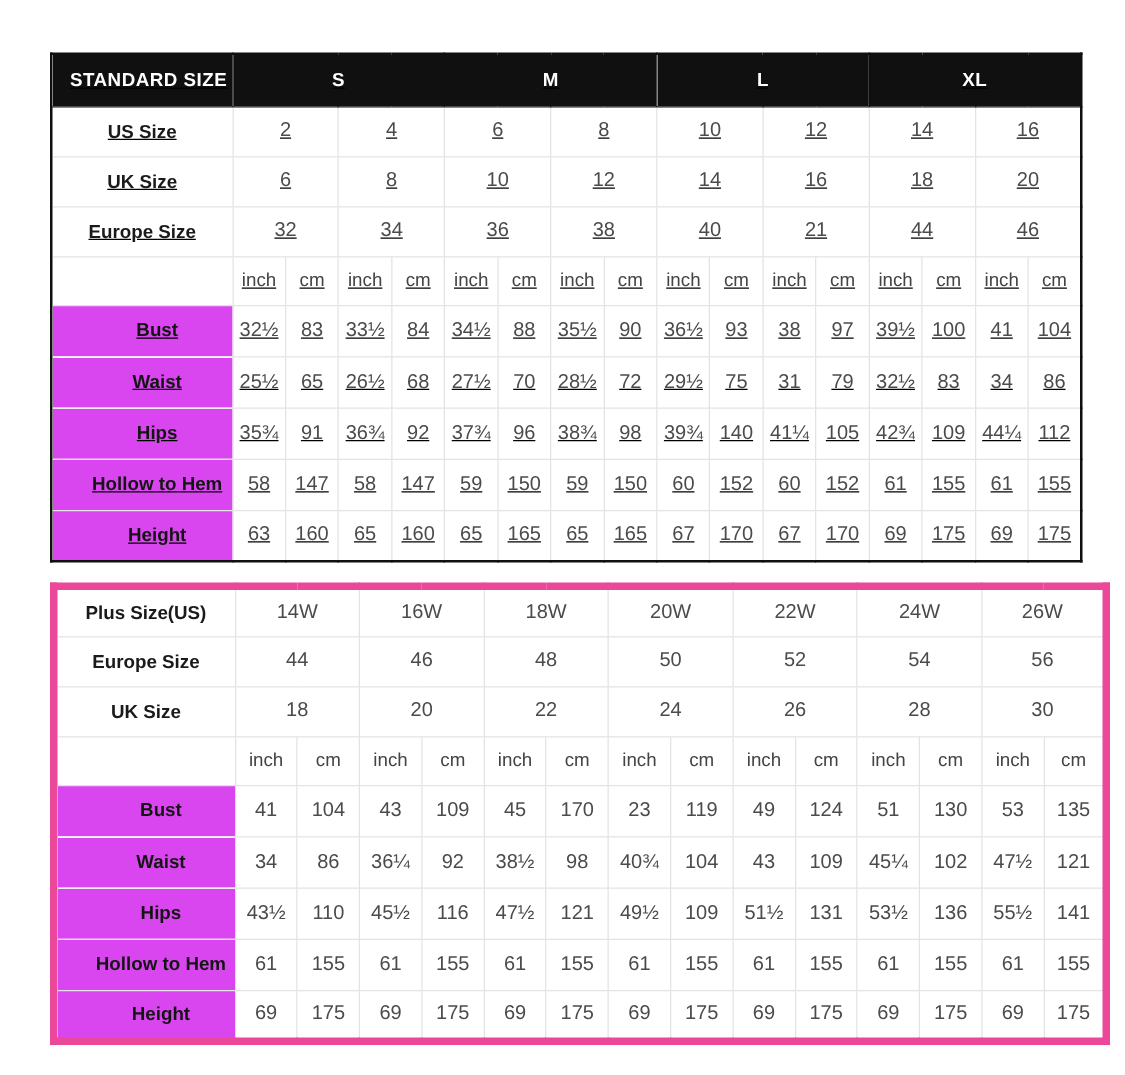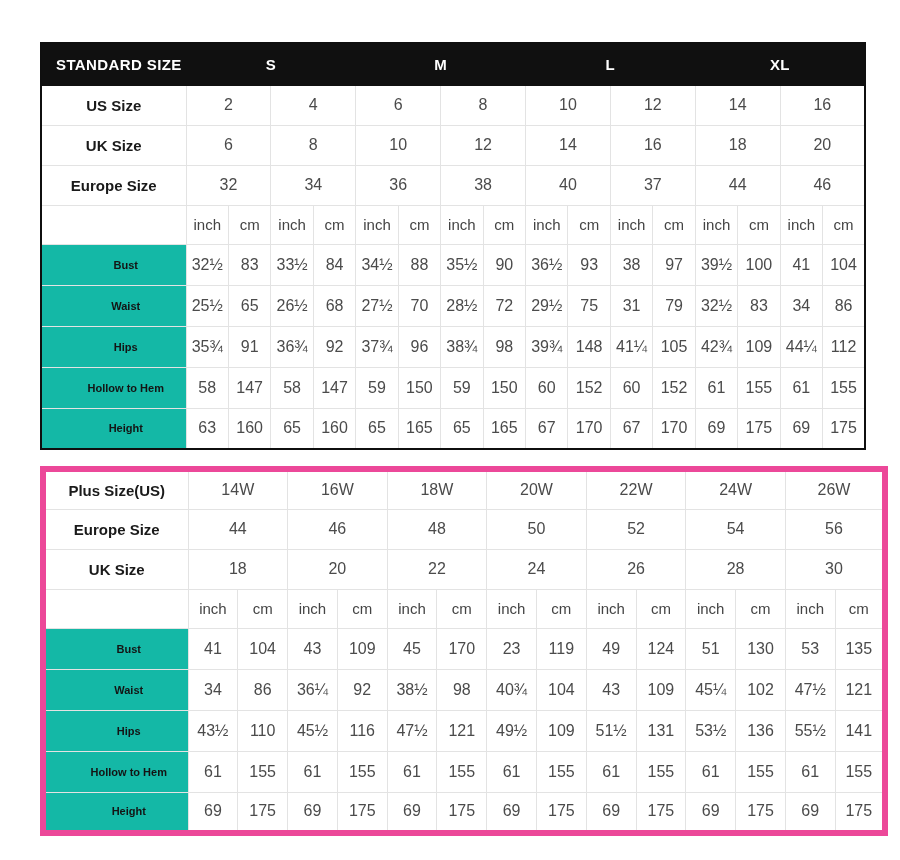--- a/index.html
+++ b/index.html
@@ -18,20 +18,21 @@
   table.size-table {
     border-collapse: collapse;
     table-layout: fixed;
     position: absolute;
   }
   table.tbl-standard {
     left: 40px;
     top: 42px;
     width: 826px;
     border: 2px solid #0f0f0f;
+    text-decoration: underline;
   }
   table.tbl-plus {
     left: 40px;
     top: 466px;
     width: 848px;
     border: 6px solid #ec4899;
   }
   .size-table td, .size-table th {
     border: 1px solid #e3e3e3;
     text-align: center;
@@ -69,23 +70,23 @@
   
   tr.units-row { height: 39px; }
   tr.units-row th.row-label { background: #ffffff; }
   tr.units-row td.unit-cell {
     color: #444444;
     font-size: 15px;
   }
   
   tr.measure-row { height: 41px; }
   tr.measure-row th.row-label {
-    background: #14b8a6;
+    background: #d946ef;
     color: #141414;
-    font-size: 11px;
+    font-size: 15px;
     font-weight: bold;
     padding-left: 24px;
   }
   tr.measure-row td.measure-value {
     color: #4b4b4b;
     font-size: 16px;
   }
 </style>
 </head>
 <body>
@@ -141,21 +142,21 @@
           <td class="size-value" colspan="2">18</td>
           <td class="size-value" colspan="2">20</td>
         </tr>
         <tr class="size-row">
           <th class="row-label">Europe Size</th>
           <td class="size-value" colspan="2">32</td>
           <td class="size-value" colspan="2">34</td>
           <td class="size-value" colspan="2">36</td>
           <td class="size-value" colspan="2">38</td>
           <td class="size-value" colspan="2">40</td>
-          <td class="size-value" colspan="2">37</td>
+          <td class="size-value" colspan="2">21</td>
           <td class="size-value" colspan="2">44</td>
           <td class="size-value" colspan="2">46</td>
         </tr>
         <tr class="units-row">
           <th class="row-label"></th>
           <td class="unit-cell">inch</td>
           <td class="unit-cell">cm</td>
           <td class="unit-cell">inch</td>
           <td class="unit-cell">cm</td>
           <td class="unit-cell">inch</td>
@@ -213,21 +214,21 @@
           <th class="row-label">Hips</th>
           <td class="measure-value">35¾</td>
           <td class="measure-value">91</td>
           <td class="measure-value">36¾</td>
           <td class="measure-value">92</td>
           <td class="measure-value">37¾</td>
           <td class="measure-value">96</td>
           <td class="measure-value">38¾</td>
           <td class="measure-value">98</td>
           <td class="measure-value">39¾</td>
-          <td class="measure-value">148</td>
+          <td class="measure-value">140</td>
           <td class="measure-value">41¼</td>
           <td class="measure-value">105</td>
           <td class="measure-value">42¾</td>
           <td class="measure-value">109</td>
           <td class="measure-value">44¼</td>
           <td class="measure-value">112</td>
         </tr>
         <tr class="measure-row">
           <th class="row-label">Hollow to Hem</th>
           <td class="measure-value">58</td>

